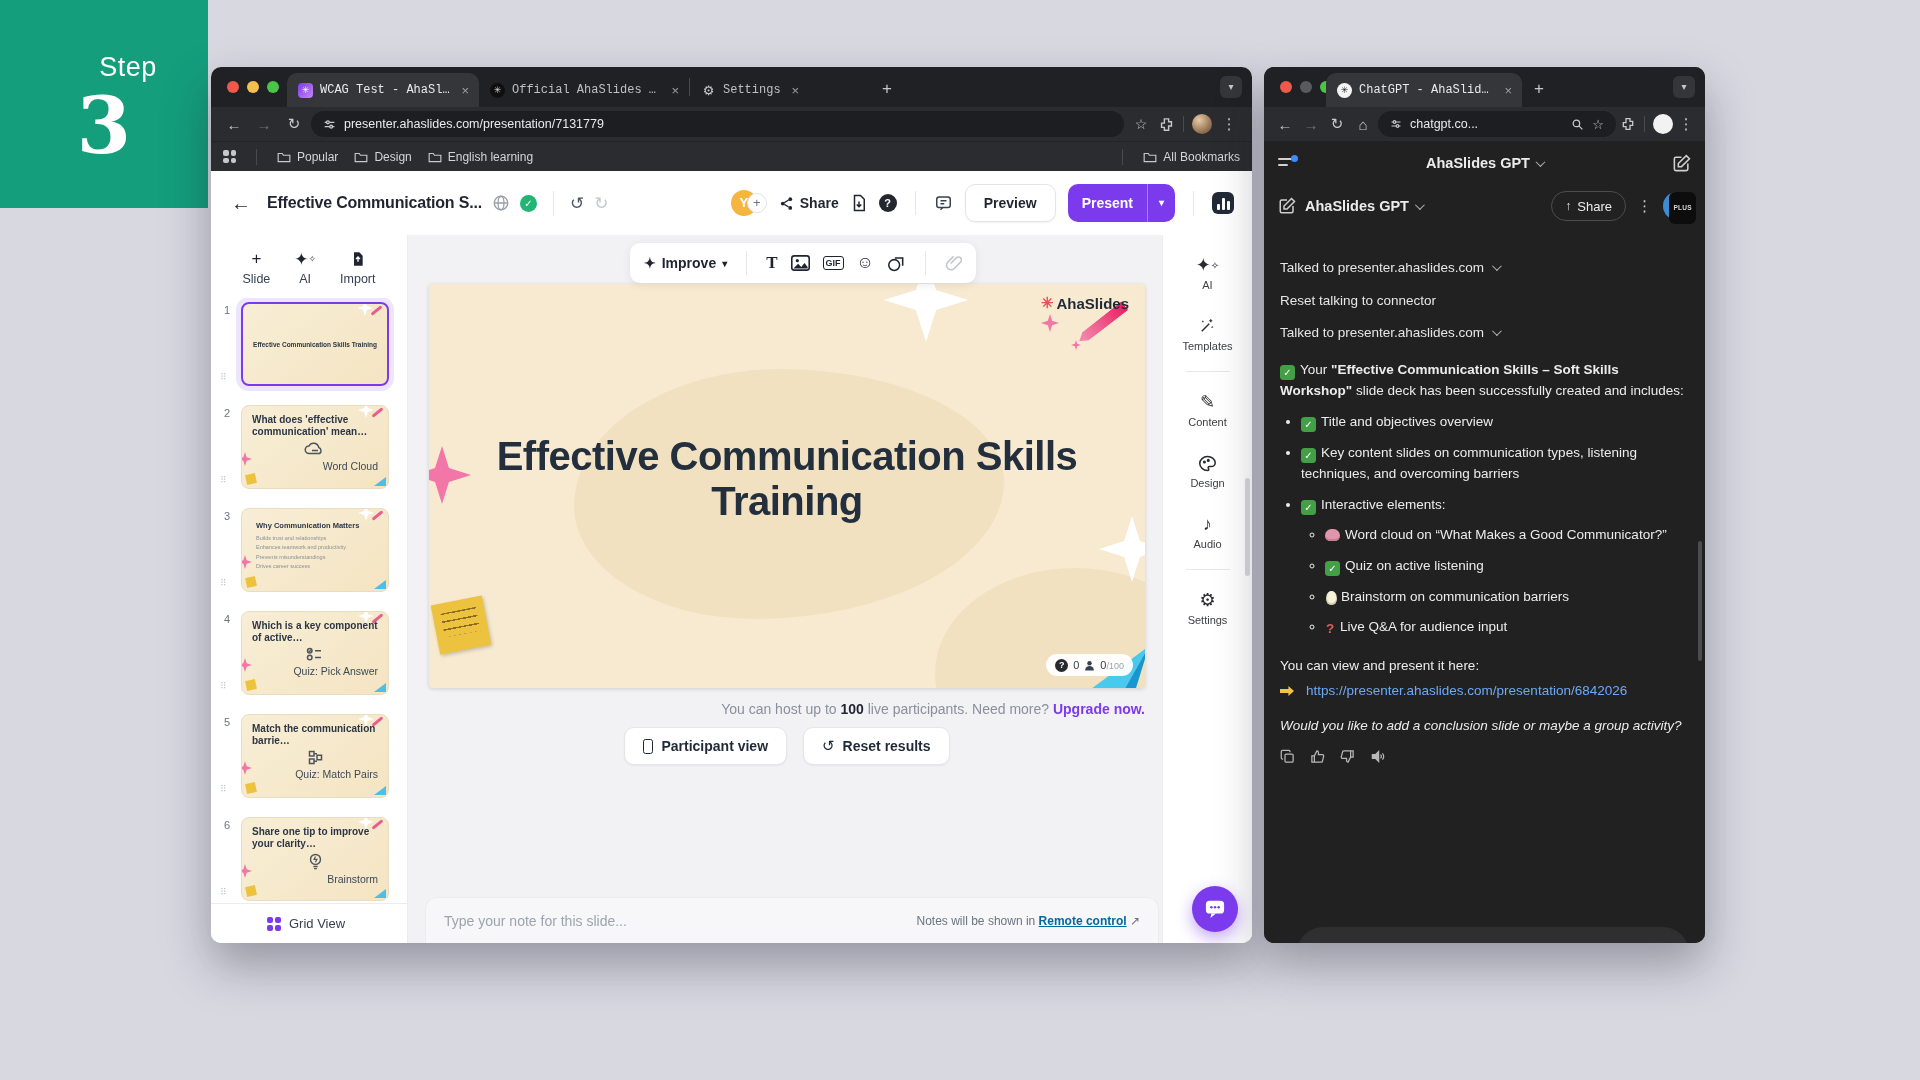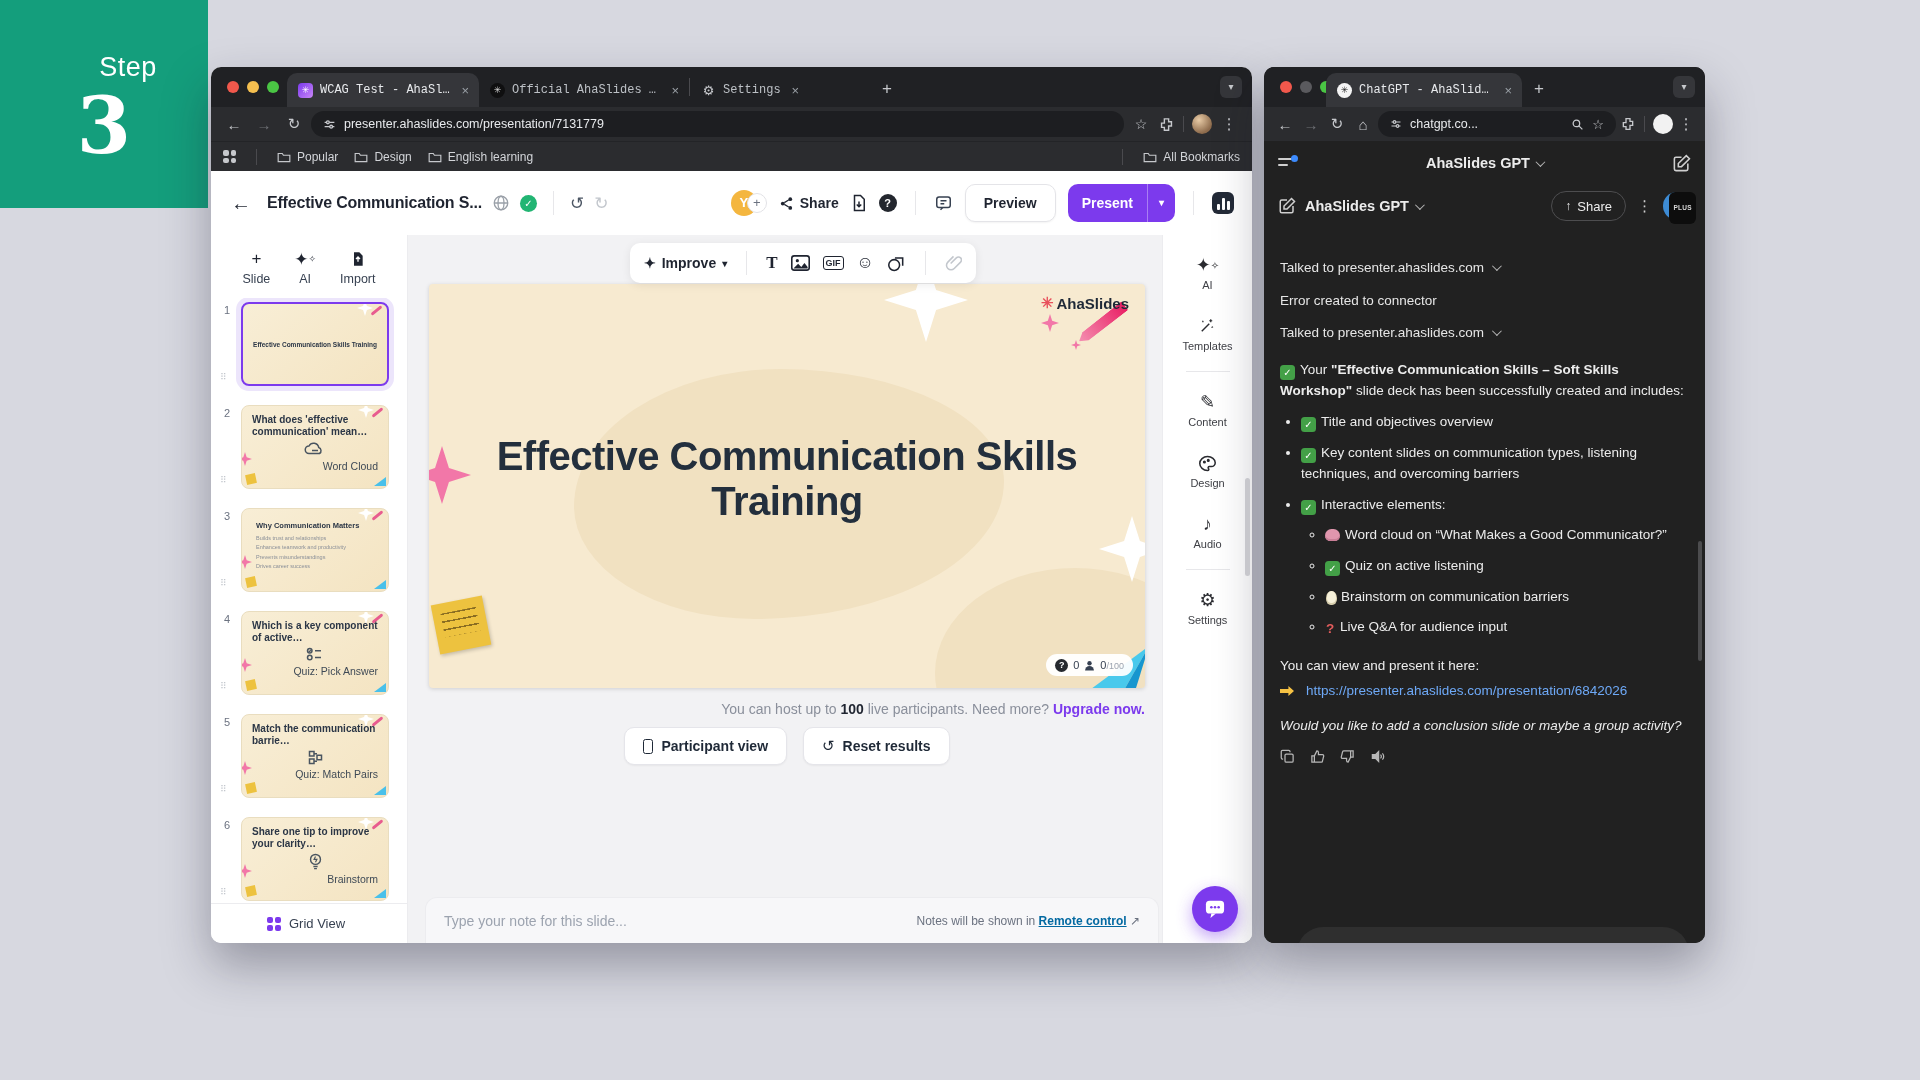--- a/index.html
+++ b/index.html
@@ -781,21 +781,21 @@
       </span>
     </div>
 
     <div class="chat">
 
       <div class="status">
         <span>Talked to presenter.ahaslides.com</span>
           <span class="chev"></span>
       </div>
       <div class="status">
-        <span>Error created to connector</span>
+        <span>Reset talking to connector</span>
       </div>
       <div class="status">
         <span>Talked to presenter.ahaslides.com</span>
           <span class="chev"></span>
       </div>
 
       <div class="intro">
         <span class="em em-check">✓</span><span>Your </span><b>"Effective Communication Skills – Soft Skills Workshop"</b><span> slide deck has been successfully created and includes:</span>
       </div>
 

